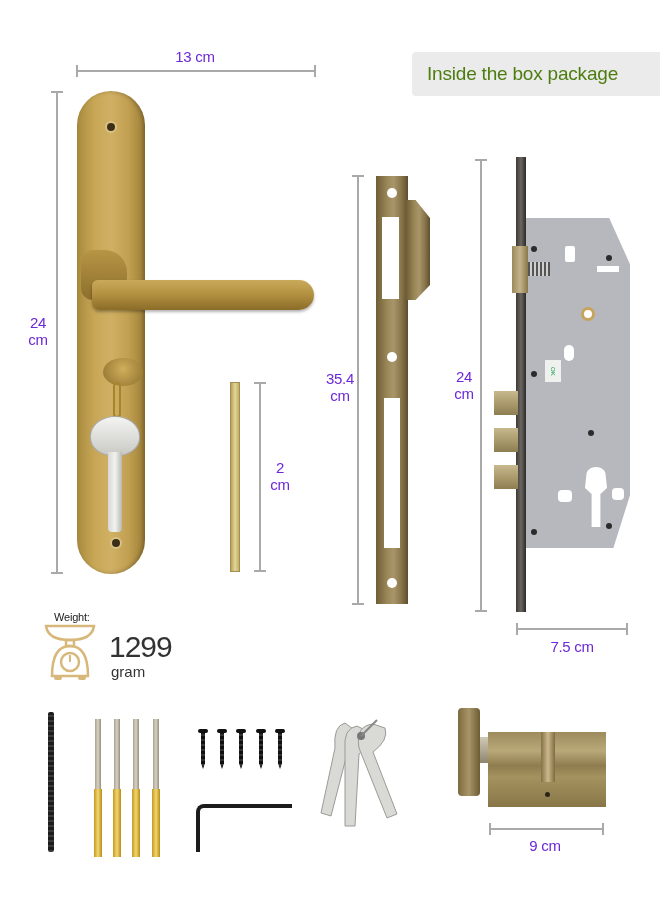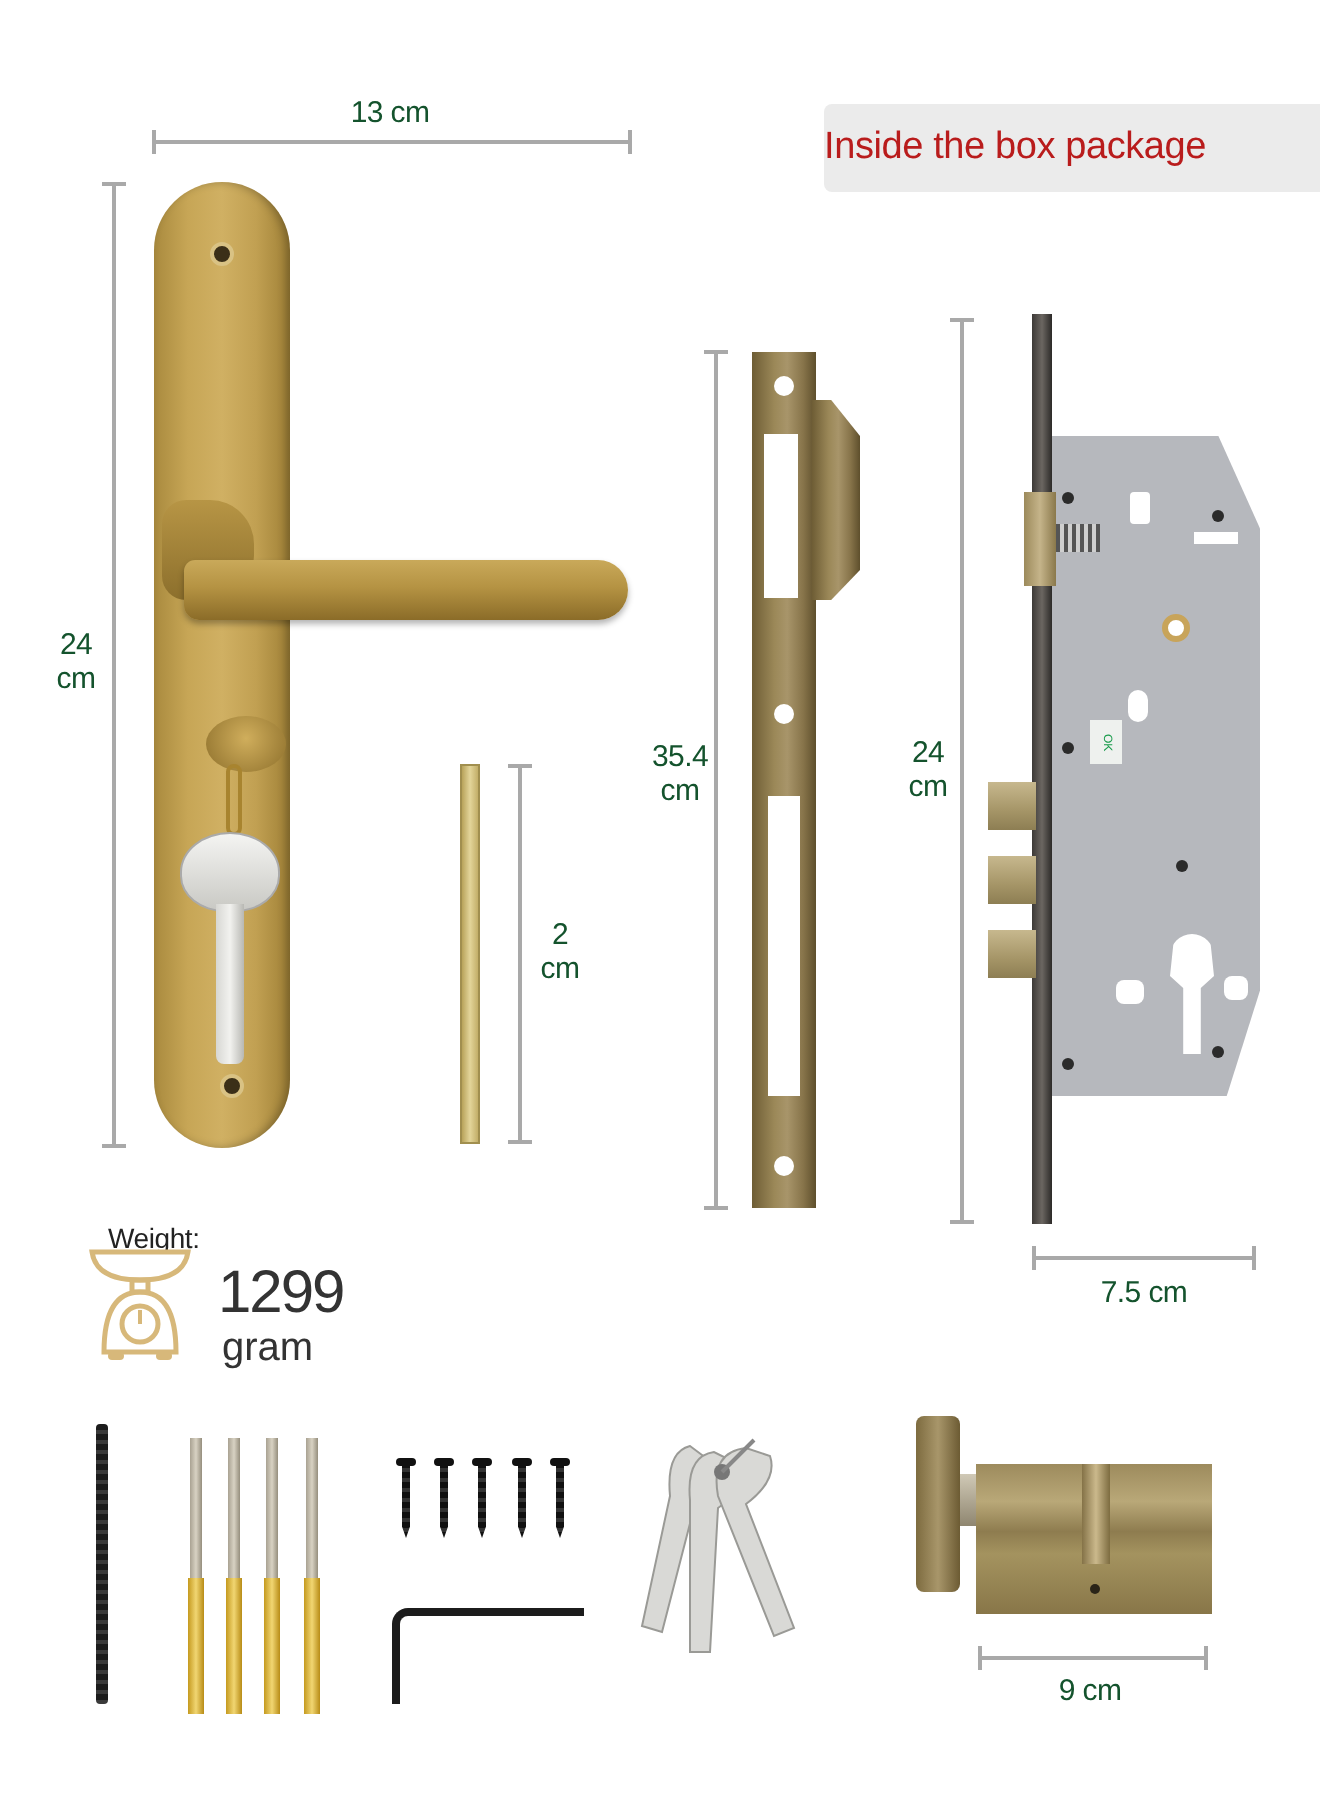--- a/index.html
+++ b/index.html
@@ -1,34 +1,34 @@
 <!DOCTYPE html>
 <html><head>
 <meta charset="utf-8">
 <style>
   * { box-sizing: border-box; margin: 0; padding: 0; }
   html, body { width: 660px; height: 900px; background: #ffffff; overflow: hidden; }
   body { position: relative; font-family: "Liberation Sans", "DejaVu Sans", sans-serif; color: #1f1f1f; }
 
   .abs { position: absolute; }
-  .label { position: absolute; font-size: 15px; line-height: 17px; text-align: center; color: #14532d; letter-spacing: -0.3px; }
+  .label { position: absolute; font-size: 15px; line-height: 17px; text-align: center; color: #6d28d9; letter-spacing: -0.3px; }
 
   
   .hrule { position: absolute; height: 12px; }
   .hrule::before { content: ""; position: absolute; left: 0; right: 0; top: 5px; height: 2px; background: #a9a9a9; }
   .hrule::after { content: ""; position: absolute; left: 0; right: 0; top: 0; height: 12px;
     border-left: 2px solid #a9a9a9; border-right: 2px solid #a9a9a9; }
   .vrule { position: absolute; width: 12px; }
   .vrule::before { content: ""; position: absolute; top: 0; bottom: 0; left: 5px; width: 2px; background: #a9a9a9; }
   .vrule::after { content: ""; position: absolute; top: 0; bottom: 0; left: 0; width: 12px;
     border-top: 2px solid #a9a9a9; border-bottom: 2px solid #a9a9a9; }
 
   
   .badge { position: absolute; left: 412px; top: 52px; width: 248px; height: 44px; background: #ebebeb;
-    border-radius: 4px 0 0 4px; color: #b91c1c; font-size: 19px; line-height: 44px; letter-spacing: -0.2px; }
+    border-radius: 4px 0 0 4px; color: #4d7c0f; font-size: 19px; line-height: 44px; padding-left: 15px; letter-spacing: -0.2px; }
 
   
   .brass { background: linear-gradient(90deg, #a98a3e 0%, #c7a656 25%, #d0b063 50%, #c1a052 75%, #9f8036 100%); }
   .antique { background: linear-gradient(90deg, #6e5d35 0%, #9b8858 35%, #a8956a 55%, #87744a 80%, #5e4f2c 100%); }
 
   
   .plate { position: absolute; left: 77px; top: 91px; width: 68px; height: 483px; border-radius: 34px 34px 34px 34px; box-shadow: inset -2px 0 4px rgba(0,0,0,0.25); }
   .screw { position: absolute; width: 12px; height: 12px; border-radius: 50%; background: #3b2f18; border: 2px solid #d9c284; }
   .rose { position: absolute; left: 81px; top: 250px; width: 46px; height: 50px; border-radius: 12px 22px 22px 12px; background: linear-gradient(180deg, #b79545, #8c6f2c); }
   .lever { position: absolute; left: 92px; top: 280px; width: 222px; height: 30px; border-radius: 6px 16px 16px 8px;
@@ -56,24 +56,24 @@
     clip-path: polygon(0 0, 80% 0, 100% 14%, 100% 84%, 84% 100%, 0 100%); }
   .latch { position: absolute; left: 512px; top: 246px; width: 16px; height: 47px; background: linear-gradient(90deg, #9c8a5b, #c5b48a, #8a784b); }
   .bolt { position: absolute; left: 494px; width: 24px; height: 24px; background: linear-gradient(180deg, #c7b88e, #a59567 60%, #8d7e53); }
   .okstick { position: absolute; left: 545px; top: 360px; width: 16px; height: 22px; background: #eef1ee; font-size: 6px; color: #1a9c4c; writing-mode: vertical-rl; text-align: center; line-height: 16px; }
   .cam { position: absolute; left: 581px; top: 307px; width: 14px; height: 14px; border-radius: 50%; background: #ffffff; border: 3px solid #c8a45a; }
   .euro { position: absolute; left: 585px; top: 467px; width: 22px; height: 60px; background: #ffffff; border-radius: 11px 11px 6px 6px;
     clip-path: polygon(10% 0, 90% 0, 100% 35%, 70% 45%, 70% 100%, 30% 100%, 30% 45%, 0 35%); }
   .case-dot { position: absolute; width: 6px; height: 6px; border-radius: 50%; background: #2b2b2b; }
 
   
-  .weight-title { position: absolute; left: 54px; top: 611px; font-size: 14px; color: #222; letter-spacing: -0.2px; }
+  .weight-title { position: absolute; left: 54px; top: 611px; font-size: 11px; color: #222; letter-spacing: -0.2px; }
   .scale { position: absolute; left: 42px; top: 622px; width: 56px; height: 60px; }
   .weight-value { position: absolute; left: 109px; top: 632px; font-size: 30px; line-height: 30px; color: #333; letter-spacing: -1px; }
-  .weight-unit { position: absolute; left: 111px; top: 663px; font-size: 20px; color: #333; }
+  .weight-unit { position: absolute; left: 111px; top: 663px; font-size: 15px; color: #333; }
 
   
   .long-screw { position: absolute; left: 48px; top: 712px; width: 6px; height: 140px; background: repeating-linear-gradient(180deg, #1c1c1c 0 3px, #3a3a3a 3px 5px); border-radius: 2px; }
   .bolt-pin { position: absolute; width: 6px; }
   .bolt-top { position: absolute; left: 0; top: 0; width: 6px; height: 70px; background: linear-gradient(90deg, #a9a292, #d8d2c3, #958e7d); }
   .bolt-sleeve { position: absolute; left: -1px; top: 70px; width: 8px; height: 68px; background: linear-gradient(90deg, #c59a1f, #f1d672, #b88c16); }
   .wood-screw { position: absolute; width: 4px; height: 38px; background: repeating-linear-gradient(180deg, #111 0 3px, #333 3px 5px); clip-path: polygon(0 0, 100% 0, 100% 85%, 50% 100%, 0 85%); }
   .wood-head { position: absolute; width: 10px; height: 4px; background: #111; border-radius: 2px; }
   .allen { position: absolute; left: 196px; top: 804px; width: 96px; height: 48px; border-top: 4px solid #1c1c1c; border-left: 4px solid #1c1c1c; border-top-left-radius: 8px; }
 

